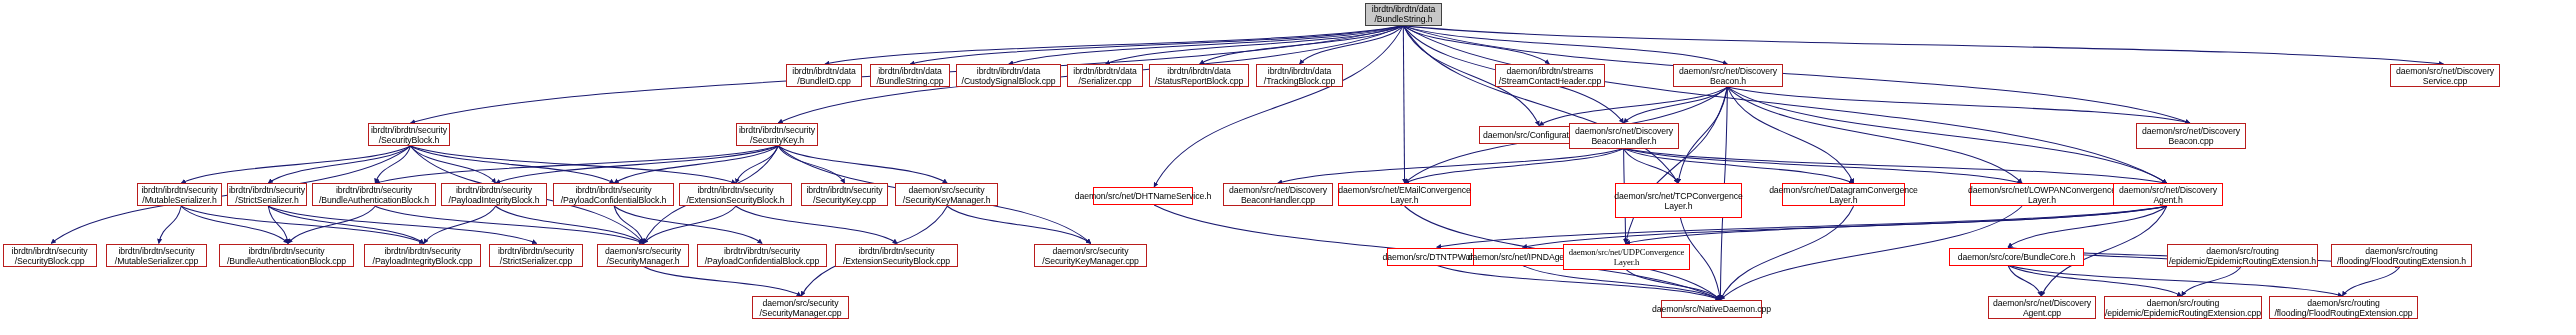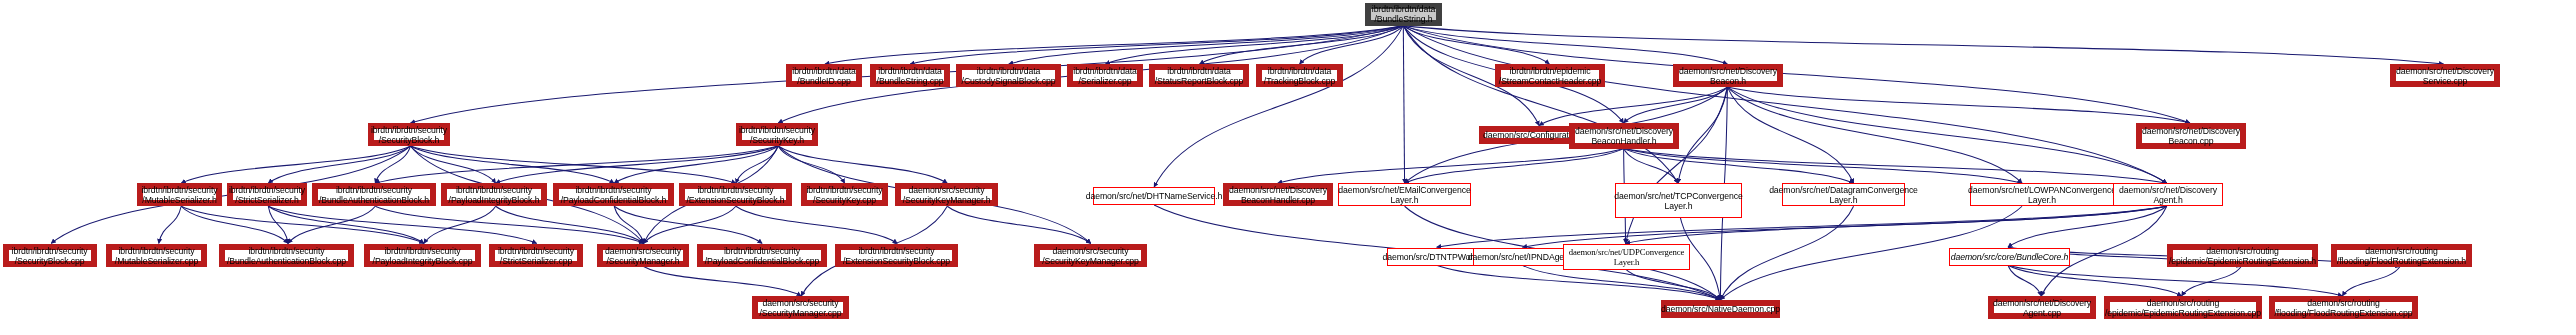--- a/index.html
+++ b/index.html
@@ -20,21 +20,21 @@
     position: absolute;
     left: 0;
     top: 0;
     width: 2576px;
     height: 335px;
     pointer-events: none;
   }
   .node {
     position: absolute;
     box-sizing: border-box;
-    border: 6px solid #b91c1c;
+    border: 1px solid #b91c1c;
     background: #ffffff;
     color: #000000;
     font-size: 8.7px;
     line-height: 10px;
     text-align: center;
     display: flex;
     align-items: center;
     justify-content: center;
     white-space: pre-line;
     letter-spacing: -0.1px;
@@ -155,21 +155,21 @@
     <div class="node" style="left: 870px; top: 64px; width: 80px; height: 23px;">ibrdtn/ibrdtn/data
 /BundleString.cpp</div>
     <div class="node" style="left: 956px; top: 64px; width: 105px; height: 23px;">ibrdtn/ibrdtn/data
 /CustodySignalBlock.cpp</div>
     <div class="node" style="left: 1067px; top: 64px; width: 76px; height: 23px;">ibrdtn/ibrdtn/data
 /Serializer.cpp</div>
     <div class="node" style="left: 1149px; top: 64px; width: 100px; height: 23px;">ibrdtn/ibrdtn/data
 /StatusReportBlock.cpp</div>
     <div class="node" style="left: 1256px; top: 64px; width: 87px; height: 23px;">ibrdtn/ibrdtn/data
 /TrackingBlock.cpp</div>
-    <div class="node" style="left: 1495px; top: 64px; width: 110px; height: 23px;">ibrdtn/ibrdtn/epidemic
+    <div class="node" style="left: 1495px; top: 64px; width: 110px; height: 23px;">daemon/ibrdtn/streams
 /StreamContactHeader.cpp</div>
     <div class="node" style="left: 1673px; top: 64px; width: 110px; height: 23px;">daemon/src/net/Discovery
 Beacon.h</div>
     <div class="node" style="left: 2390px; top: 64px; width: 110px; height: 23px;">daemon/src/net/Discovery
 Service.cpp</div>
     <div class="node" style="left: 368px; top: 123px; width: 82px; height: 23px;">ibrdtn/ibrdtn/security
 /SecurityBlock.h</div>
     <div class="node" style="left: 736px; top: 123px; width: 82px; height: 23px;">ibrdtn/ibrdtn/security
 /SecurityKey.h</div>
     <div class="node" style="left: 1479px; top: 126px; width: 121px; height: 18px;">daemon/src/Configuration.cpp</div>
@@ -186,21 +186,21 @@
     <div class="node" style="left: 441px; top: 183px; width: 106px; height: 23px;">ibrdtn/ibrdtn/security
 /PayloadIntegrityBlock.h</div>
     <div class="node" style="left: 553px; top: 183px; width: 121px; height: 23px;">ibrdtn/ibrdtn/security
 /PayloadConfidentialBlock.h</div>
     <div class="node" style="left: 679px; top: 183px; width: 113px; height: 23px;">ibrdtn/ibrdtn/security
 /ExtensionSecurityBlock.h</div>
     <div class="node" style="left: 801px; top: 183px; width: 87px; height: 23px;">ibrdtn/ibrdtn/security
 /SecurityKey.cpp</div>
     <div class="node" style="left: 895px; top: 183px; width: 103px; height: 23px;">daemon/src/security
 /SecurityKeyManager.h</div>
-    <div class="node red" style="left: 1093px; top: 187px; width: 122px; height: 18px;">daemon/src/net/DHTNameService.h</div>
+    <div class="node red" style="left: 1093px; top: 187px; width: 100px; height: 18px;">daemon/src/net/DHTNameService.h</div>
     <div class="node" style="left: 1223px; top: 183px; width: 110px; height: 23px;">daemon/src/net/Discovery
 BeaconHandler.cpp</div>
     <div class="node red" style="left: 1338px; top: 183px; width: 133px; height: 23px;">daemon/src/net/EMailConvergence
 Layer.h</div>
     <div class="node red" style="left: 1615px; top: 183px; width: 127px; height: 35px;">daemon/src/net/TCPConvergence
 Layer.h</div>
     <div class="node red" style="left: 1782px; top: 183px; width: 123px; height: 23px;">daemon/src/net/DatagramConvergence
 Layer.h</div>
     <div class="node red" style="left: 1951px; top: 183px; width: 144px; height: 23px; margin-left: 19px;">daemon/src/net/LOWPANConvergence
 Layer.h</div>
@@ -221,28 +221,28 @@
     <div class="node" style="left: 697px; top: 244px; width: 130px; height: 23px;">ibrdtn/ibrdtn/security
 /PayloadConfidentialBlock.cpp</div>
     <div class="node" style="left: 835px; top: 244px; width: 123px; height: 23px;">ibrdtn/ibrdtn/security
 /ExtensionSecurityBlock.cpp</div>
     <div class="node" style="left: 1034px; top: 244px; width: 113px; height: 23px;">daemon/src/security
 /SecurityKeyManager.cpp</div>
     <div class="node red" style="left: 1387px; top: 248px; width: 100px; height: 18px;">daemon/src/DTNTPWorker.h</div>
     <div class="node red" style="left: 1473px; top: 248px; width: 100px; height: 18px;">daemon/src/net/IPNDAgent.h</div>
     <div class="node red" style="left: 1563px; top: 244px; width: 127px; height: 26px; font-family: Liberation Serif, serif;">daemon/src/net/UDPConvergence
 Layer.h</div>
-    <div class="node red" style="left: 1949px; top: 248px; width: 121px; height: 18px; font-style: italic;">daemon/src/core/BundleCore.h</div>
+    <div class="node red" style="left: 1949px; top: 248px; width: 135px; height: 18px;">daemon/src/core/BundleCore.h</div>
     <div class="node" style="left: 2167px; top: 244px; width: 151px; height: 23px;">daemon/src/routing
 /epidemic/EpidemicRoutingExtension.h</div>
     <div class="node" style="left: 2331px; top: 244px; width: 141px; height: 23px;">daemon/src/routing
 /flooding/FloodRoutingExtension.h</div>
     <div class="node" style="left: 752px; top: 296px; width: 97px; height: 23px;">daemon/src/security
 /SecurityManager.cpp</div>
-    <div class="node" style="left: 1661px; top: 300px; width: 119px; height: 18px;">daemon/src/NativeDaemon.cpp</div>
+    <div class="node" style="left: 1661px; top: 300px; width: 101px; height: 18px;">daemon/src/NativeDaemon.cpp</div>
     <div class="node" style="left: 1988px; top: 296px; width: 108px; height: 23px;">daemon/src/net/Discovery
 Agent.cpp</div>
     <div class="node" style="left: 2104px; top: 296px; width: 158px; height: 23px;">daemon/src/routing
 /epidemic/EpidemicRoutingExtension.cpp</div>
     <div class="node" style="left: 2269px; top: 296px; width: 149px; height: 23px;">daemon/src/routing
 /flooding/FloodRoutingExtension.cpp</div>
   </div>
 
 
 </body></html>

